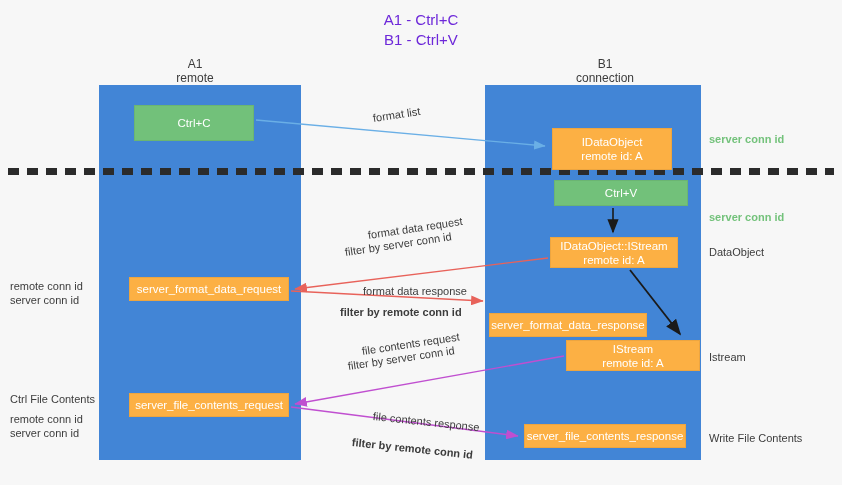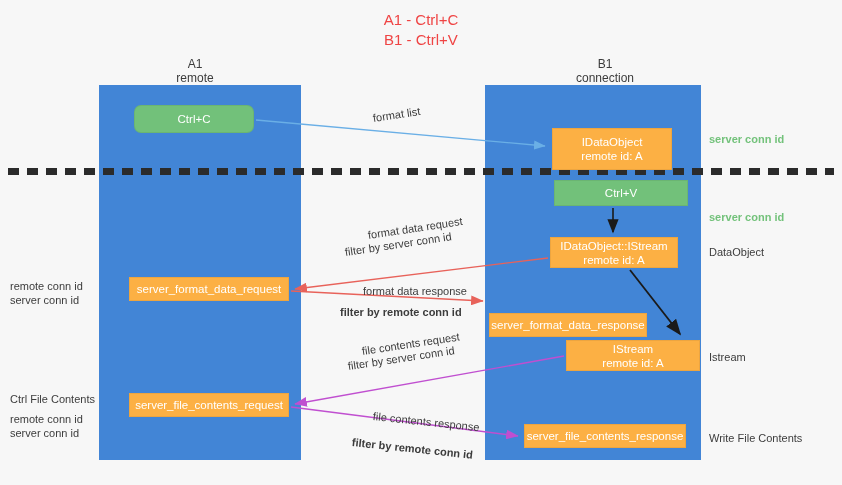--- a/index.html
+++ b/index.html
@@ -13,21 +13,21 @@
   }
   .stage{position:absolute;inset:0;}
   .abs{position:absolute;}
 
   
   #title{
     left:0;right:0;top:10px;
     text-align:center;
     font-size:15px;
     line-height:20px;
-    color:#ef4444;
+    color:#6d28d9;
   }
 
   
   .col-head{
     text-align:center;
     font-size:12px;
     line-height:14px;
     color:#3c3c3c;
   }
   #head-a1{left:120px;top:57px;width:150px;}
@@ -45,21 +45,21 @@
     align-items:center;justify-content:center;
     color:#ffffff;
     font-size:11.5px;
     line-height:14px;
     text-align:center;
     border:1px solid rgba(0,0,0,.06);
   }
   .box.green{background:#72c17a;}
   .box.orange{background:#fcb044;}
 
-  #box-ctrlc{left:134px;top:105px;width:120px;height:28px;border-radius:7px;}
+  #box-ctrlc{left:134px;top:105px;width:120px;height:36px;}
   #box-idataobject{left:552px;top:128px;width:120px;height:42px;}
   #box-ctrlv{left:554px;top:180px;width:134px;height:26px;}
   #box-getdata{left:550px;top:237px;width:128px;height:31px;}
   #box-istream{left:566px;top:340px;width:134px;height:31px;}
   #box-fmt-req{left:129px;top:277px;width:160px;height:24px;}
   #box-fmt-resp{left:489px;top:289px;width:158px;height:24px;margin-top:24px;}
   #box-file-req{left:129px;top:393px;width:160px;height:24px;}
   #box-file-resp{left:524px;top:424px;width:162px;height:24px;}
 
   

